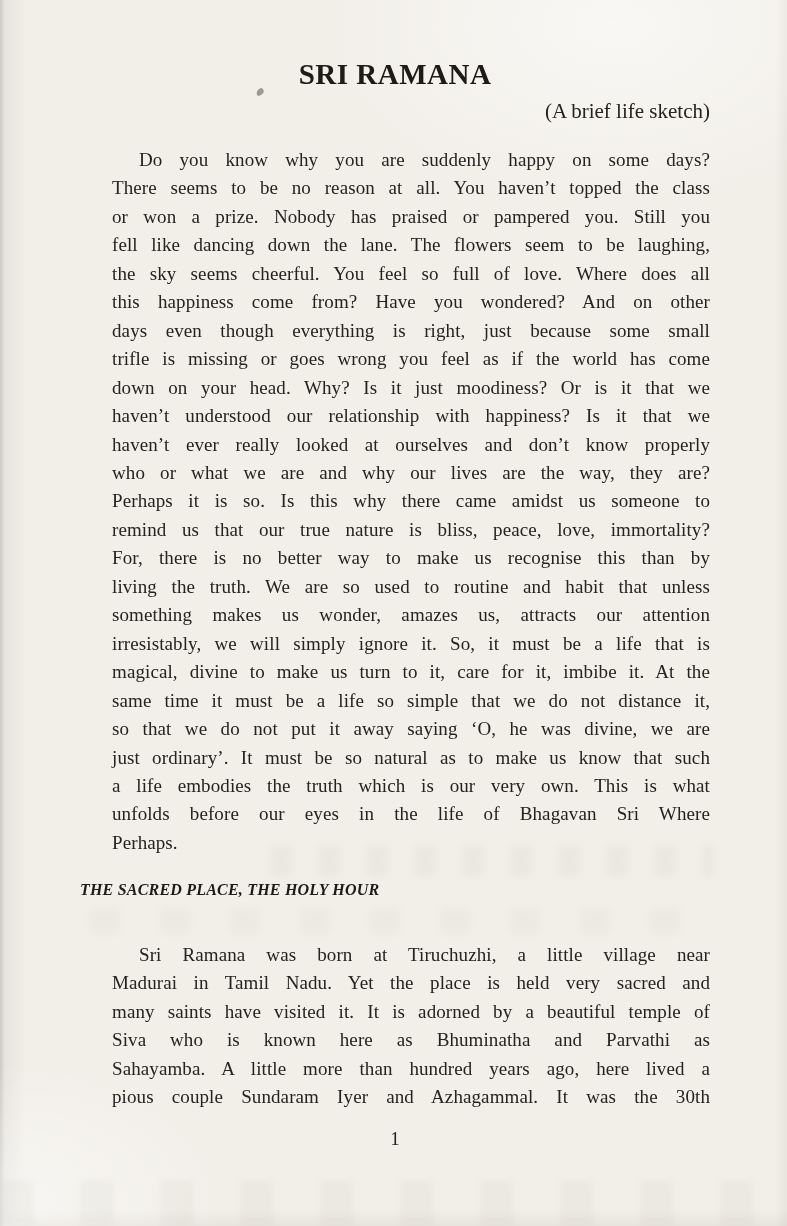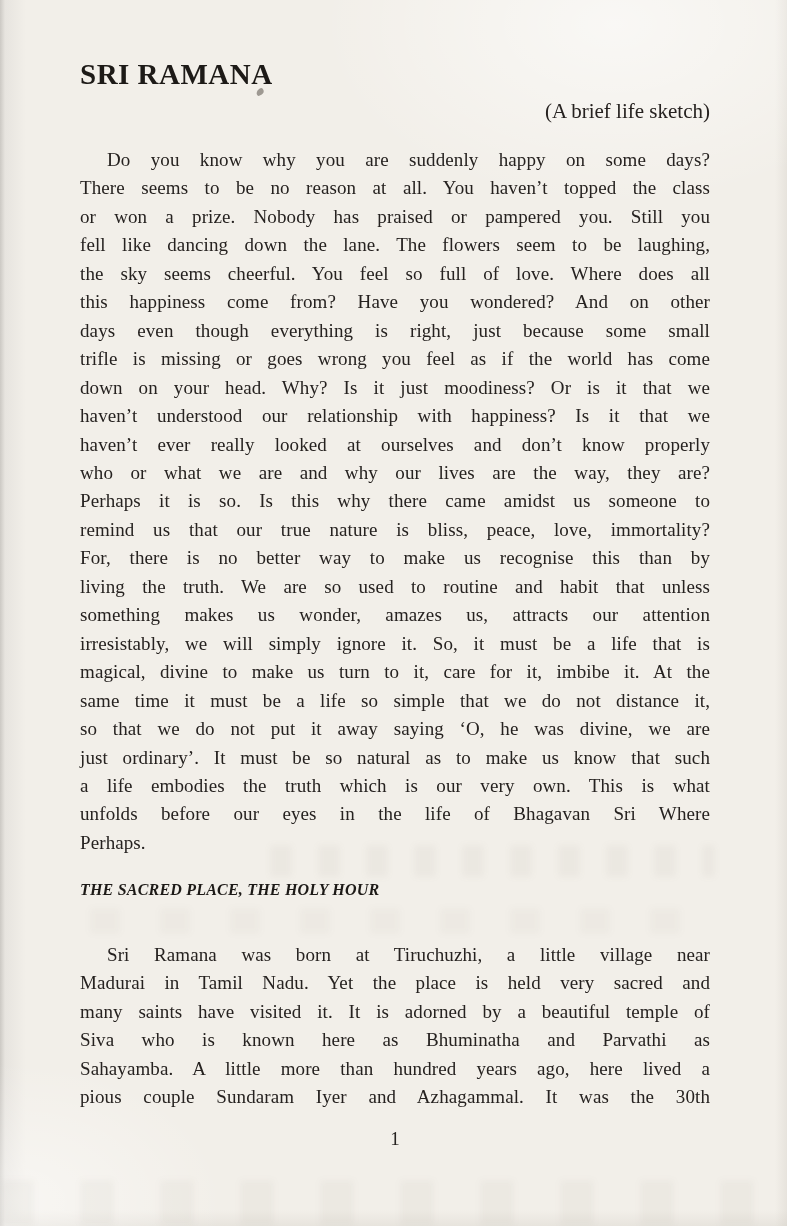--- a/index.html
+++ b/index.html
@@ -24,21 +24,21 @@
   }
 
   .title {
     position: absolute;
     left: 80px;
     top: 58px;
     width: 630px;
     font-size: 29px;
     font-weight: bold;
     letter-spacing: 0.5px;
-    text-align: left;
+    text-align: center;
     color: #1d1a17;
   }
   .subtitle {
     position: absolute;
     left: 80px;
     top: 99px;
     width: 630px;
     font-size: 21px;
     text-align: right;
   }
@@ -50,20 +50,21 @@
     font-size: 19px;
     line-height: 28.45px;
     letter-spacing: 0.1px;
   }
   #intro-paragraph { top: 146px; }
   #section-paragraph { top: 941px; }
 
   .tline {
     text-align: justify;
     text-align-last: justify;
+    margin-left: 32px;
   }
   .tline-first { padding-left: 27px; }
   .tline-noj { text-align-last: left; }
 
   .heading {
     position: absolute;
     left: 80px;
     top: 881px;
     width: 630px;
     font-size: 16px;

